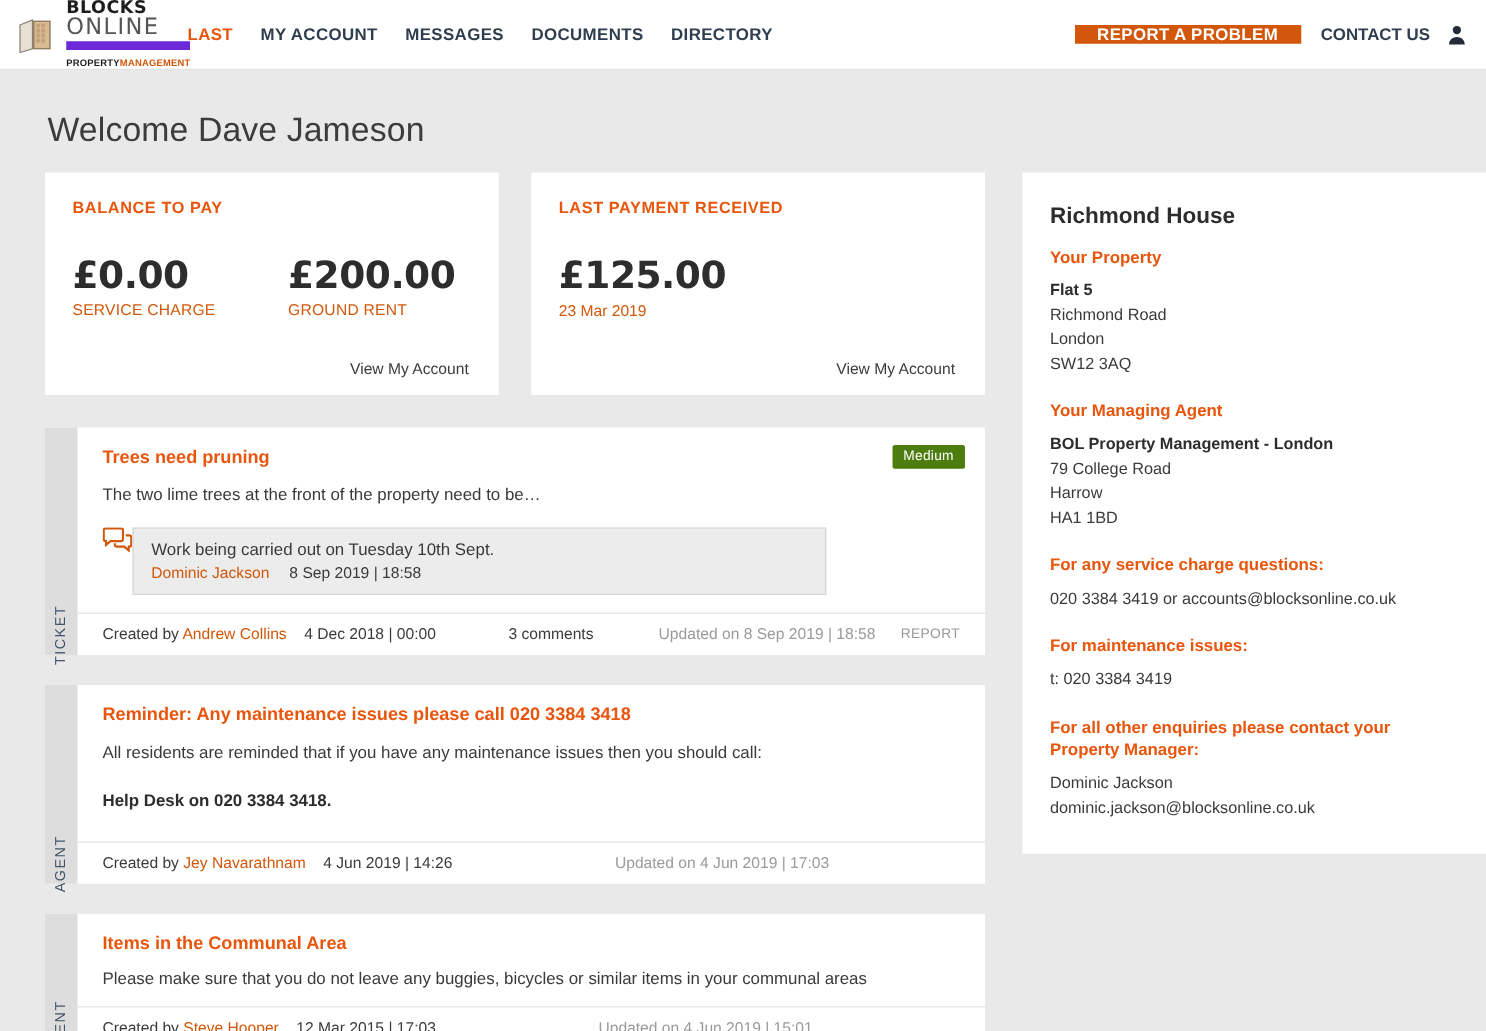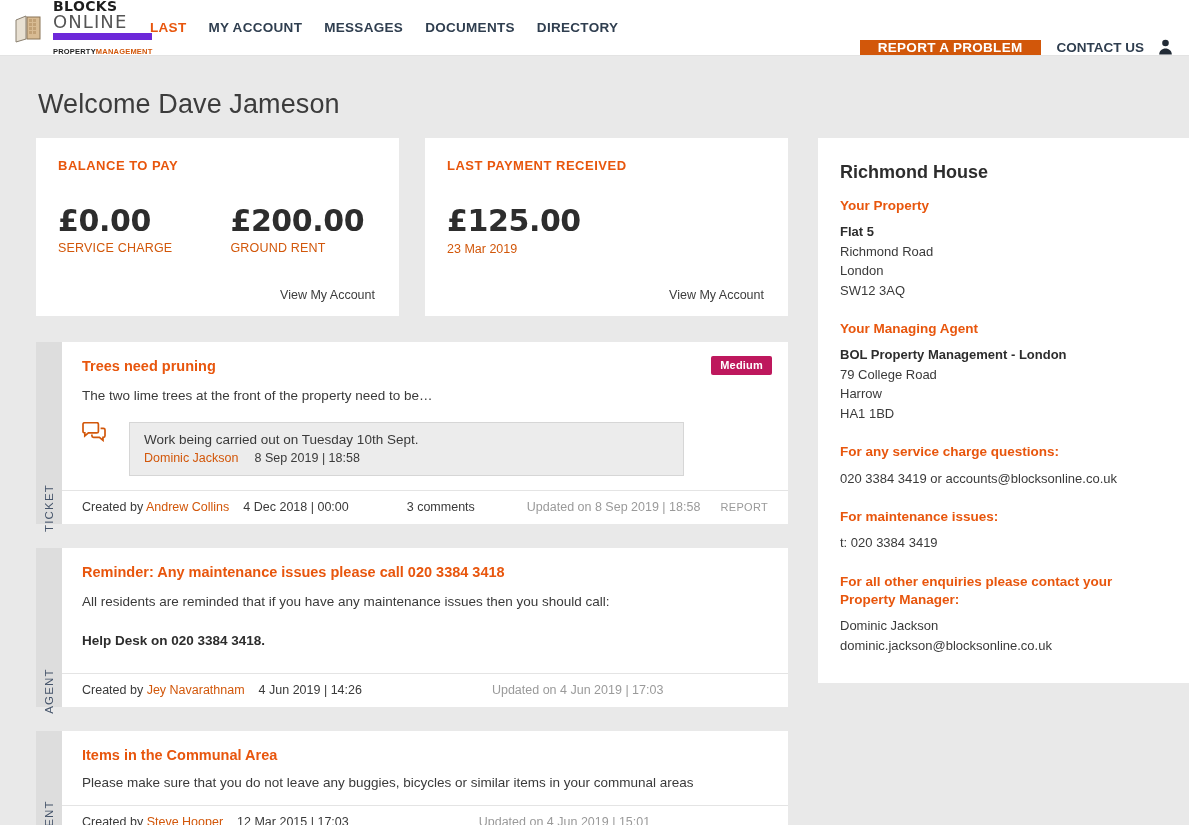--- a/index.html
+++ b/index.html
@@ -43,21 +43,21 @@
     display: flex; align-items: center; gap: 22px;
     margin-left: 18px;
   }
   .nav a {
     font-size: 13.5px; font-weight: bold; letter-spacing: .3px;
     color: #2f3e4f; text-decoration: none; white-space: nowrap;
   }
   .nav a.active { color: #e8560d; }
 
   .header-right {
-    margin-left: auto; display: flex; align-items: flex-end;
+    margin-left: auto; display: flex; align-items: center;
   }
   .btn-report {
     background: #d2570a; color: #fff;
     font-size: 13.5px; font-weight: bold; letter-spacing: .3px;
     display: flex; align-items: center; padding: 0 18px;
     cursor: pointer; white-space: nowrap;
   }
   .contact-us {
     display: flex; align-items: center; padding: 0 14px 0 16px;
     font-size: 13.5px; font-weight: bold; color: #2f3e4f;
@@ -118,25 +118,25 @@
   .post-inner { padding: 16px 20px 14px 20px; position: relative; }
   .post-title {
     color: #e8560d; font-size: 14.5px; font-weight: bold;
     margin-bottom: 12px; padding-right: 90px; cursor: pointer;
   }
   .post-text { font-size: 13.5px; color: #3a3a3a; line-height: 1.5; }
   .post-text.spaced { margin-bottom: 18px; }
   .post-text b { font-weight: bold; color: #2d2d2d; }
   .badge {
     position: absolute; top: 14px; right: 16px;
-    background: #be185d; color: #fff; font-size: 11px; font-weight: bold;
+    background: #4d7c0f; color: #fff; font-size: 11px; font-weight: normal;
     padding: 3px 9px 4px; border-radius: 2px; letter-spacing: .2px;
   }
 
-  .comment-row { display: flex; align-items: flex-start; gap: 23px; margin-top: 16px; }
+  .comment-row { display: flex; align-items: flex-start; gap: 0; margin-top: 16px; }
   .comment-box {
     background: #ececec; border: 1px solid #d6d6d6;
     padding: 9px 14px 10px; width: 555px; max-width: 100%;
   }
   .comment-text { font-size: 13.5px; color: #3a3a3a; }
   .comment-meta { margin-top: 4px; font-size: 12.5px; }
   .comment-author { color: #d2570a; }
   .comment-date { color: #3a3a3a; margin-left: 16px; }
 
   .post-footer {

